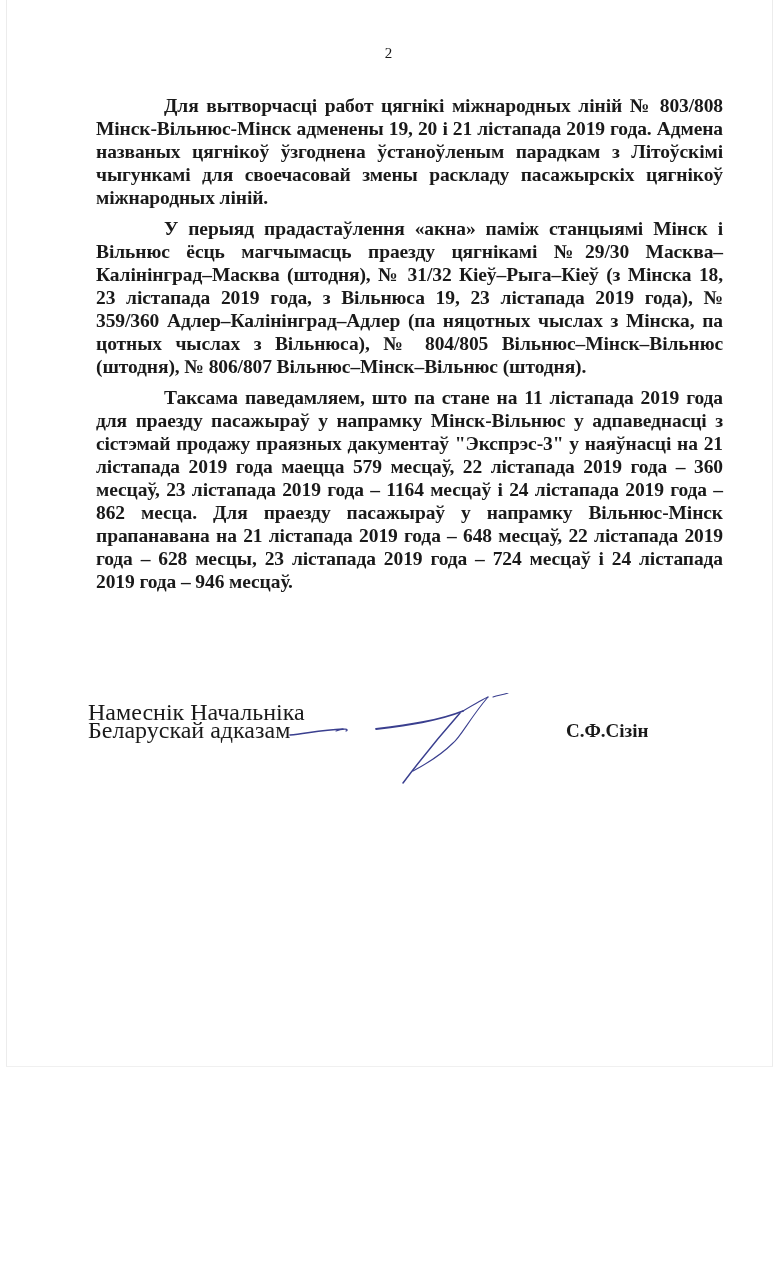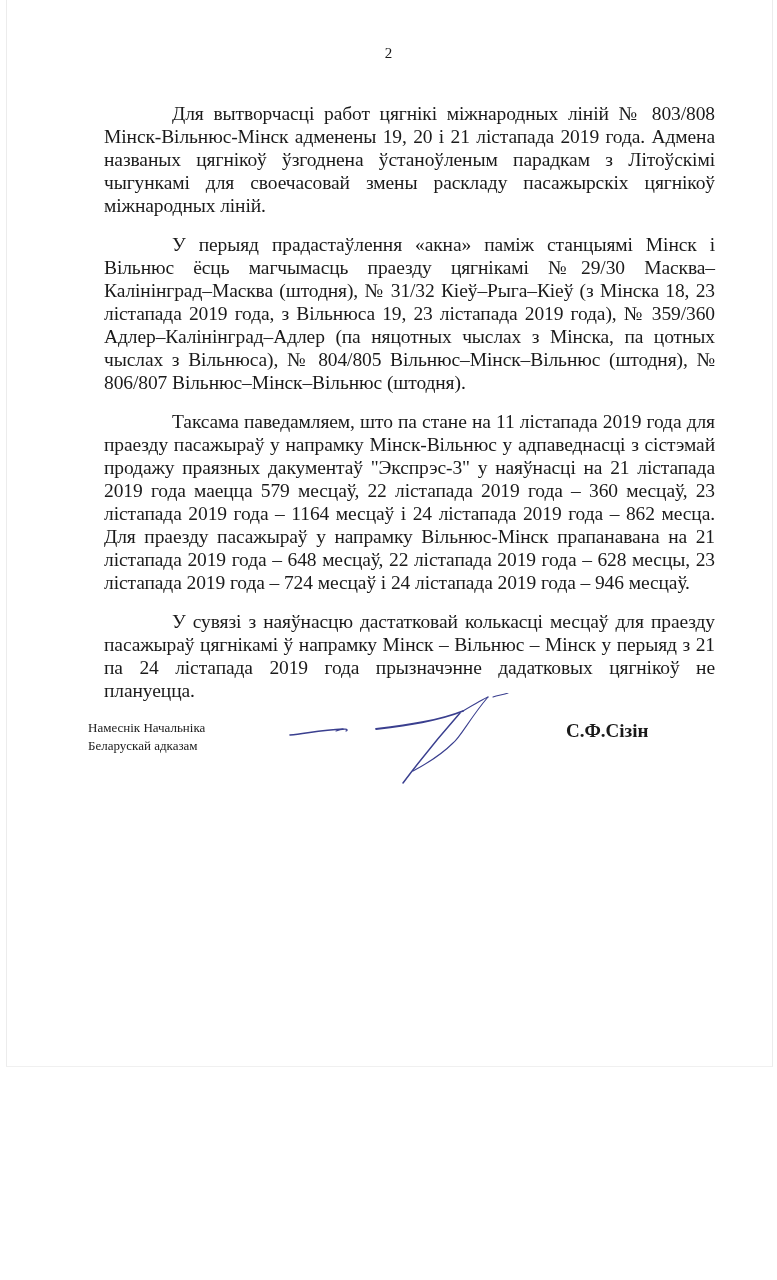--- a/index.html
+++ b/index.html
@@ -18,43 +18,43 @@
     line-height:23px;
   }
   .page-number {
     position:absolute; left:0; width:777px; top:44px; text-align:center;
     font-size:15px; line-height:18px;
   }
   .body-text {
     position:absolute; left:88px; top:86px; width:643px;
   }
   .para {
-    margin:16px; text-align:justify; text-indent:68px;
+    margin:8px; text-align:justify; text-indent:68px;
     letter-spacing:-0.1px;
+    font-weight:bold;
   }
   .sig-block { position:absolute; left:88px; top:703px; width:643px; height:90px; }
-  .sig-position { position:absolute; left:0; top:16px; font-size:13px; line-height:18px; }
+  .sig-position { position:absolute; left:0; top:0; font-size:24px; line-height:18px; }
   .sig-position div { white-space:nowrap; }
   .sig-name { position:absolute; left:478px; top:17px; font-size:19px; line-height:22px;font-weight:bold; }
   .signature { position:absolute; left:200px; top:-10px; width:260px; height:100px; }
 </style>
 </head>
 <body>
 
 <div class="page"></div>
 <div class="below"></div>
 
 <div class="doc">
   <div class="page-number">2</div>
 
   <div class="body-text">
     <p class="para">Для вытворчасці работ цягнікі міжнародных ліній № 803/808 Мінск-Вільнюс-Мінск адменены 19, 20 і 21 лістапада 2019 года. Адмена названых цягнікоў ўзгоднена ўстаноўленым парадкам з Літоўскімі чыгункамі для своечасовай змены раскладу пасажырскіх цягнікоў міжнародных ліній.</p>
     <p class="para">У перыяд прадастаўлення «акна» паміж станцыямі Мінск і Вільнюс ёсць магчымасць праезду цягнікамі №29/30 Масква–Калінінград–Масква (штодня), № 31/32 Кіеў–Рыга–Кіеў (з Мінска 18, 23 лістапада 2019 года, з Вільнюса 19, 23 лістапада 2019 года), № 359/360 Адлер–Калінінград–Адлер (па няцотных чыслах з Мінска, па цотных чыслах з Вільнюса), № 804/805 Вільнюс–Мінск–Вільнюс (штодня), № 806/807 Вільнюс–Мінск–Вільнюс (штодня).</p>
     <p class="para">Таксама паведамляем, што па стане на 11 лістапада 2019 года для праезду пасажыраў у напрамку Мінск-Вільнюс у адпаведнасці з сістэмай продажу праязных дакументаў "Экспрэс-3" у наяўнасці на 21 лістапада 2019 года маецца 579 месцаў, 22 лістапада 2019 года – 360 месцаў, 23 лістапада 2019 года – 1164 месцаў і 24 лістапада 2019 года – 862 месца. Для праезду пасажыраў у напрамку Вільнюс-Мінск прапанавана на 21 лістапада 2019 года – 648 месцаў, 22 лістапада 2019 года – 628 месцы, 23 лістапада 2019 года – 724 месцаў і 24 лістапада 2019 года – 946 месцаў.</p>
-    <p class="para">У сувязі з наяўнасцю дастатковай колькасці месцаў для праезду пасажыраў цягнікамі ў напрамку Мінск – Вільнюс – Мінск у перыяд з 21 па 24 лістапада 2019 года прызначэнне дадатковых цягнікоў не плануецца.</p>
   </div>
 
   <div class="sig-block">
     <div class="sig-position">
       <div>Намеснік Начальніка</div>
       <div>Беларускай адказам</div>
     </div>
     <svg class="signature" viewBox="0 0 260 100">
       <g fill="none" stroke="#3a3f8f" stroke-linecap="round">
         <path d="M2 42 C 20 40, 35 37, 55 36" stroke-width="1.6"></path>

